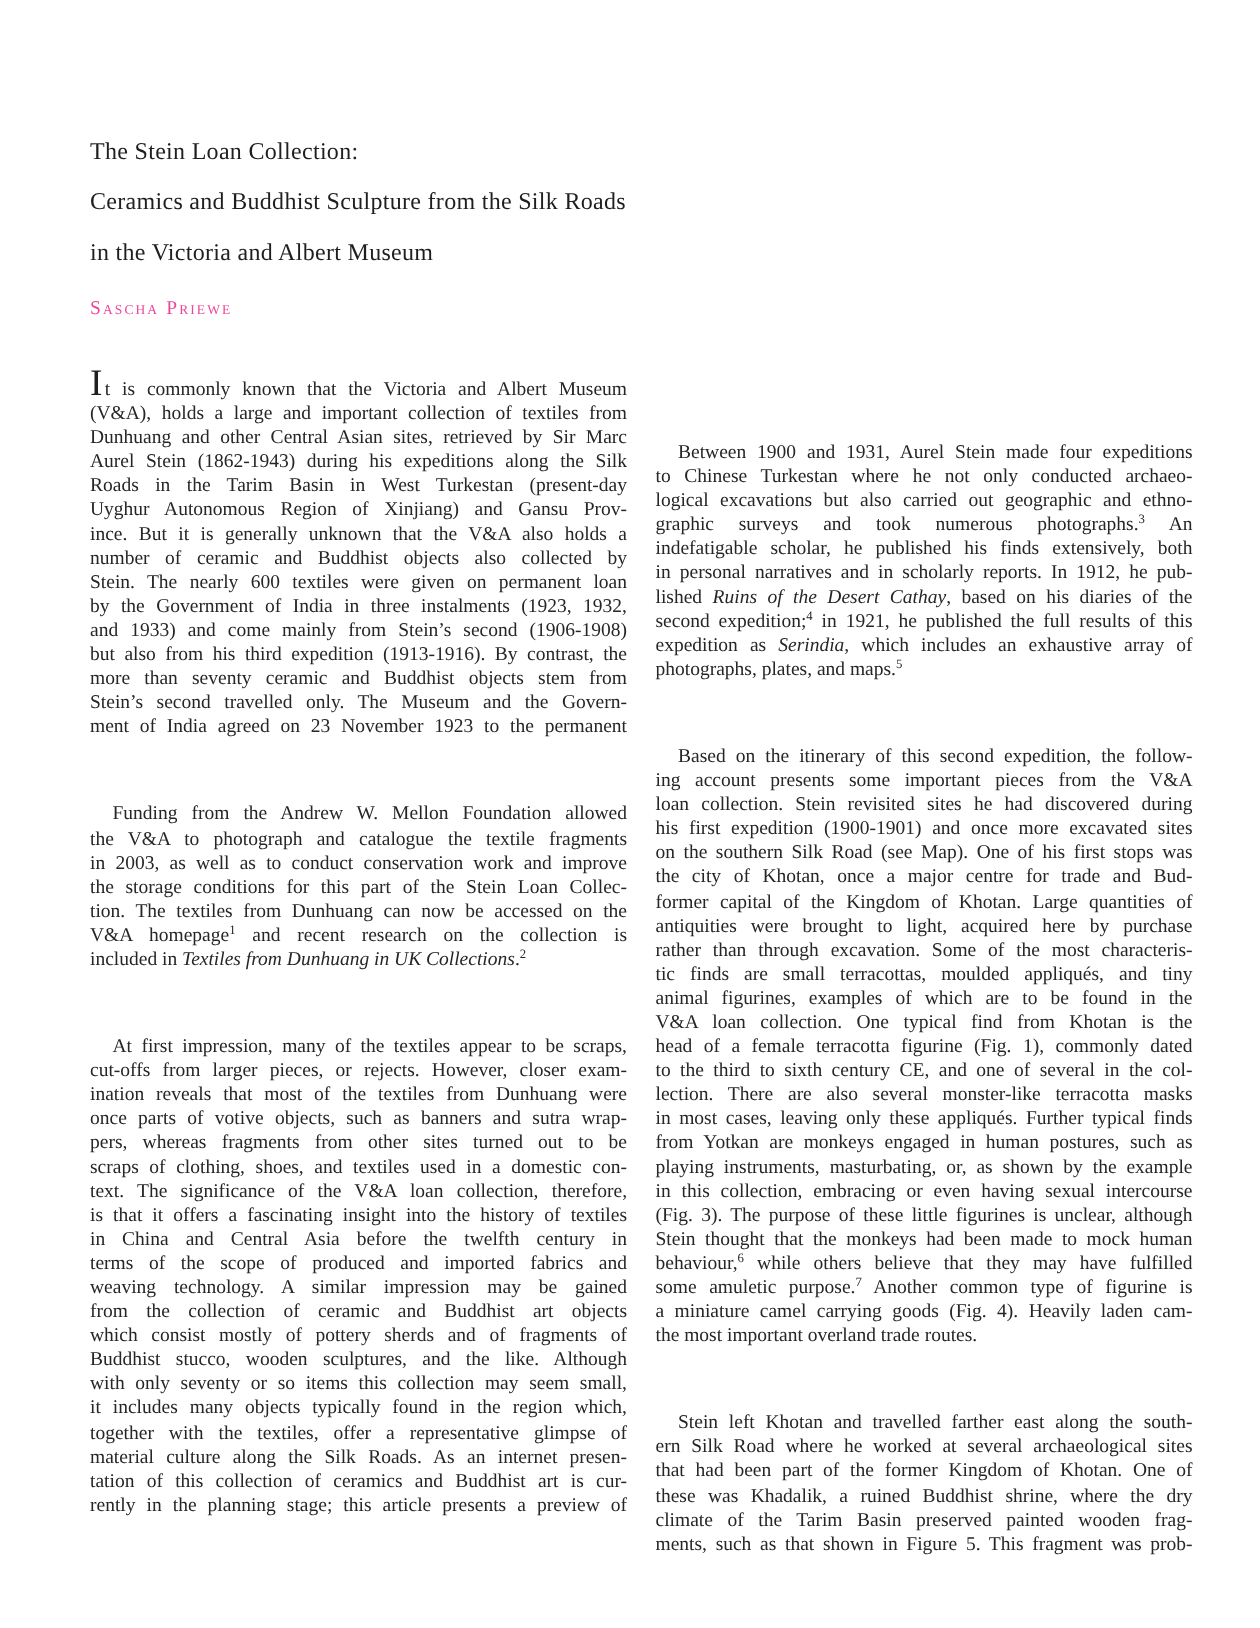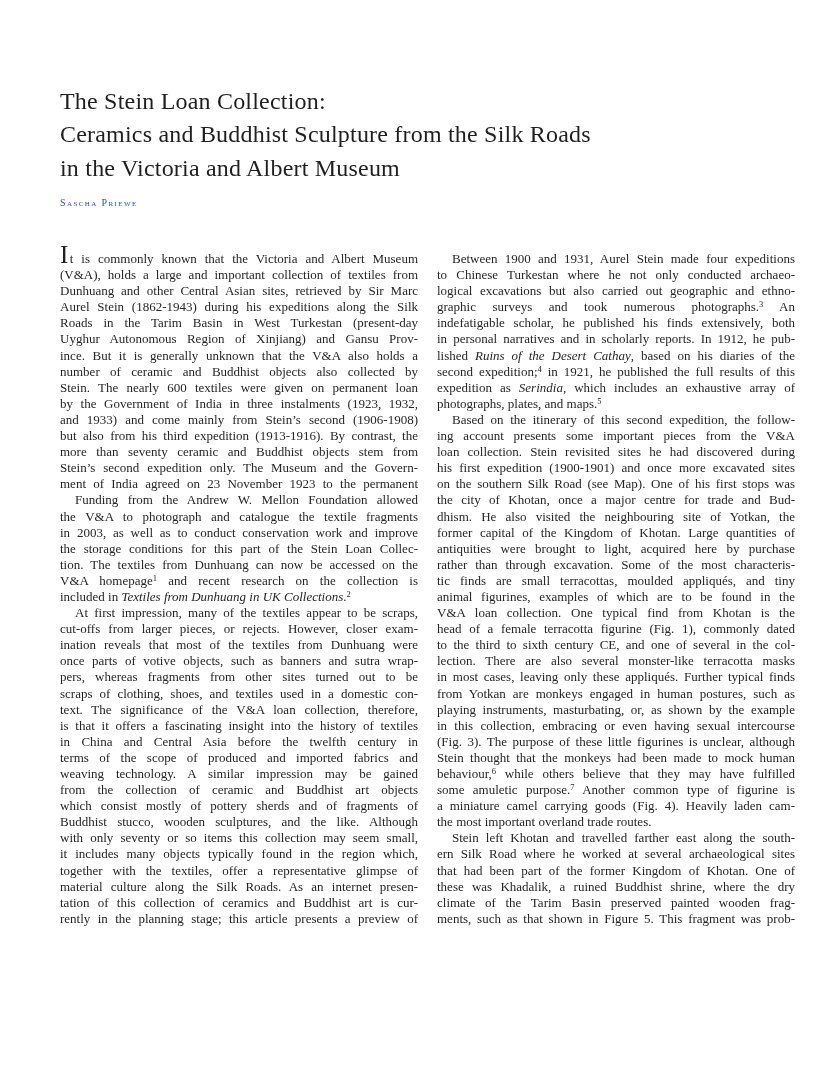--- a/index.html
+++ b/index.html
@@ -7,44 +7,44 @@
     width:840px;height:1085px;
     background:#ffffff;
     font-family:"Liberation Serif", serif;
     color:#262626;
     position:relative;
     overflow:hidden;
   }
   .page{position:absolute;inset:0;background:#ffffff;}
   .title-block{
     position:absolute;left:60px;top:85px;
-    font-size:24px;line-height:33.4px;
+    font-size:16px;line-height:33.4px;
     color:#1f1f1f;letter-spacing:0.2px;
   }
   .author{
     position:absolute;left:60px;top:197px;
-    font-size:10px;font-variant:small-caps;
-    letter-spacing:1.4px;color:#1d4ed8;
+    font-size:13px;font-variant:small-caps;
+    letter-spacing:1.4px;color:#ec4899;
   }
   .columns{
     position:absolute;left:60px;top:251px;
     display:flex;gap:19px;
   }
   .col{
     width:358px;
     font-size:13px;line-height:16.1px;
     color:#262626;
   }
   .ln{
     text-align:justify;
     text-align-last:justify;
     text-justify:inter-word;
   }
   .ln.lastline{text-align-last:left;}
-  .ln.indent{text-indent:15px;}
+  .ln.indent{text-indent:15px;margin-top:42px;}
   .i{font-style:italic;}
   .sup{font-size:8.5px;vertical-align:4.5px;line-height:0;}
   .initial{
     font-size:25px;line-height:0;
     margin-right:1.5px;color:#1f1f1f;
   }
 </style>
 </head>
 <body>
 
@@ -66,21 +66,21 @@
         <div class="ln">Aurel Stein (1862-1943) during his expeditions along the Silk</div>
         <div class="ln">Roads in the Tarim Basin in West Turkestan (present-day</div>
         <div class="ln">Uyghur Autonomous Region of Xinjiang) and Gansu Prov-</div>
         <div class="ln">ince. But it is generally unknown that the V&amp;A also holds a</div>
         <div class="ln">number of ceramic and Buddhist objects also collected by</div>
         <div class="ln">Stein. The nearly 600 textiles were given on permanent loan</div>
         <div class="ln">by the Government of India in three instalments (1923, 1932,</div>
         <div class="ln">and 1933) and come mainly from Stein’s second (1906-1908)</div>
         <div class="ln">but also from his third expedition (1913-1916). By contrast, the</div>
         <div class="ln">more than seventy ceramic and Buddhist objects stem from</div>
-        <div class="ln">Stein’s second expedition only. The Museum and the Govern-</div>
+        <div class="ln">Stein’s second travelled only. The Museum and the Govern-</div>
         <div class="ln">ment of India agreed on 23 November 1923 to the permanent</div>
         <div class="ln indent">Funding from the Andrew W. Mellon Foundation allowed</div>
         <div class="ln">the V&amp;A to photograph and catalogue the textile fragments</div>
         <div class="ln">in 2003, as well as to conduct conservation work and improve</div>
         <div class="ln">the storage conditions for this part of the Stein Loan Collec-</div>
         <div class="ln">tion. The textiles from Dunhuang can now be accessed on the</div>
         <div class="ln">V&amp;A homepage<span class="sup">1</span> and recent research on the collection is</div>
         <div class="ln lastline">included in <span class="i">Textiles from Dunhuang in UK Collections</span>.<span class="sup">2</span></div>
         <div class="ln indent">At first impression, many of the textiles appear to be scraps,</div>
         <div class="ln">cut-offs from larger pieces, or rejects. However, closer exam-</div>
@@ -113,21 +113,20 @@
         <div class="ln">lished <span class="i">Ruins of the Desert Cathay</span>, based on his diaries of the</div>
         <div class="ln">second expedition;<span class="sup">4</span> in 1921, he published the full results of this</div>
         <div class="ln">expedition as <span class="i">Serindia</span>, which includes an exhaustive array of</div>
         <div class="ln lastline">photographs, plates, and maps.<span class="sup">5</span></div>
         <div class="ln indent">Based on the itinerary of this second expedition, the follow-</div>
         <div class="ln">ing account presents some important pieces from the V&amp;A</div>
         <div class="ln">loan collection. Stein revisited sites he had discovered during</div>
         <div class="ln">his first expedition (1900-1901) and once more excavated sites</div>
         <div class="ln">on the southern Silk Road (see Map). One of his first stops was</div>
         <div class="ln">the city of Khotan, once a major centre for trade and Bud-</div>
-        <div class="ln">dhism. He also visited the neighbouring site of Yotkan, the</div>
         <div class="ln">former capital of the Kingdom of Khotan. Large quantities of</div>
         <div class="ln">antiquities were brought to light, acquired here by purchase</div>
         <div class="ln">rather than through excavation. Some of the most characteris-</div>
         <div class="ln">tic finds are small terracottas, moulded appliqués, and tiny</div>
         <div class="ln">animal figurines, examples of which are to be found in the</div>
         <div class="ln">V&amp;A loan collection. One typical find from Khotan is the</div>
         <div class="ln">head of a female terracotta figurine (Fig. 1), commonly dated</div>
         <div class="ln">to the third to sixth century CE, and one of several in the col-</div>
         <div class="ln">lection. There are also several monster-like terracotta masks</div>
         <div class="ln">in most cases, leaving only these appliqués. Further typical finds</div>

